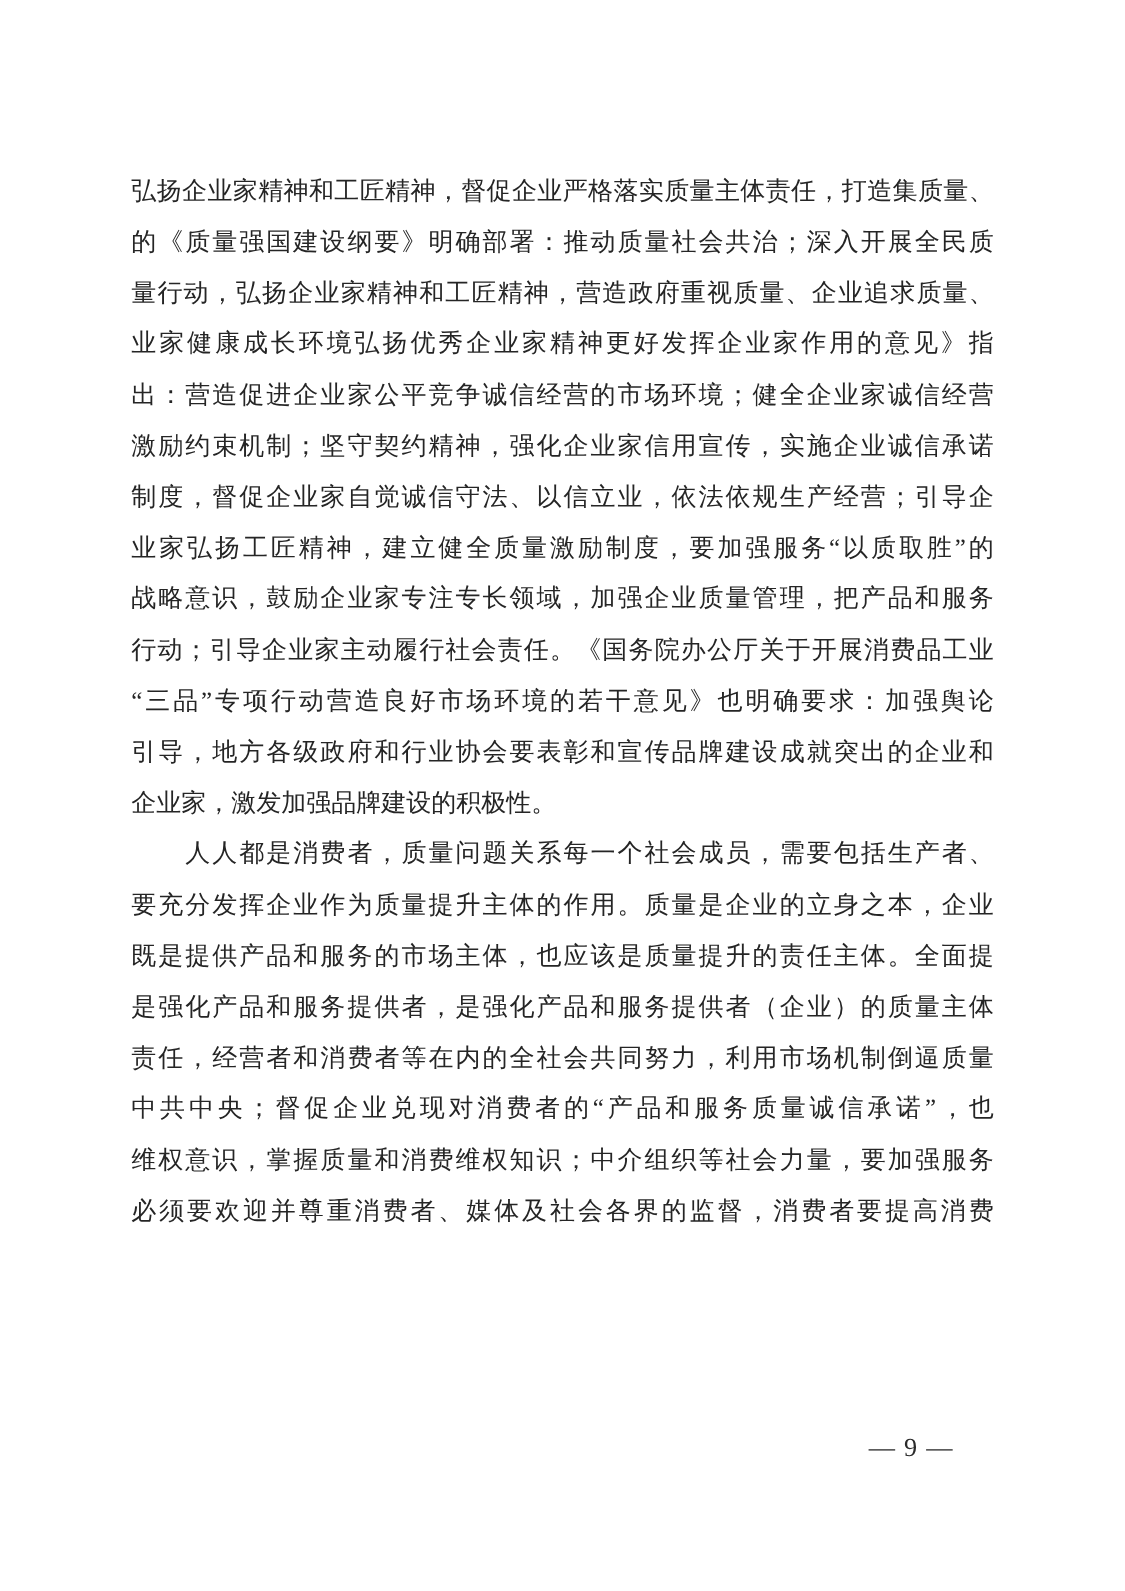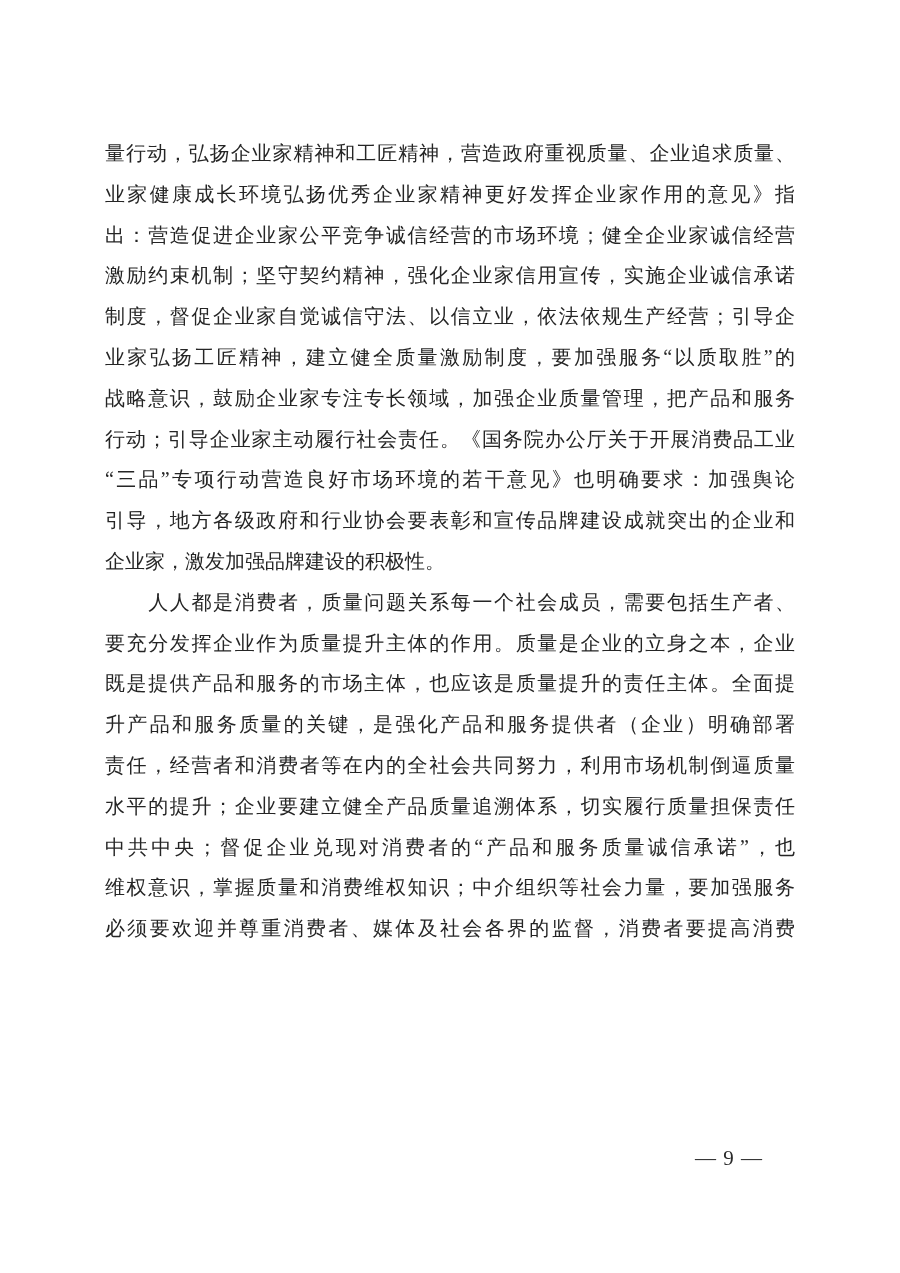--- a/index.html
+++ b/index.html
@@ -48,36 +48,37 @@
     color: #2a2a2a;
     letter-spacing: 1px;
     white-space: nowrap;
   }
 </style>
 </head>
 <body>
 
 <div class="page">
   <div class="body-text">
+    <div class="line">弘扬企业家精神和工匠精神，督促企业严格落实质量主体责任，打造集质量、</div>
+    <div class="line">的《质量强国建设纲要》明确部署：推动质量社会共治；深入开展全民质</div>
     <div class="line">量行动，弘扬企业家精神和工匠精神，营造政府重视质量、企业追求质量、</div>
     <div class="line">业家健康成长环境弘扬优秀企业家精神更好发挥企业家作用的意见》指</div>
     <div class="line">出：营造促进企业家公平竞争诚信经营的市场环境；健全企业家诚信经营</div>
     <div class="line">激励约束机制；坚守契约精神，强化企业家信用宣传，实施企业诚信承诺</div>
     <div class="line">制度，督促企业家自觉诚信守法、以信立业，依法依规生产经营；引导企</div>
     <div class="line">业家弘扬工匠精神，建立健全质量激励制度，要加强服务“以质取胜”的</div>
     <div class="line">战略意识，鼓励企业家专注专长领域，加强企业质量管理，把产品和服务</div>
     <div class="line">行动；引导企业家主动履行社会责任。《国务院办公厅关于开展消费品工业</div>
     <div class="line">“三品”专项行动营造良好市场环境的若干意见》也明确要求：加强舆论</div>
     <div class="line">引导，地方各级政府和行业协会要表彰和宣传品牌建设成就突出的企业和</div>
     <div class="line p-end">企业家，激发加强品牌建设的积极性。</div>
     <div class="line">　　人人都是消费者，质量问题关系每一个社会成员，需要包括生产者、</div>
     <div class="line">要充分发挥企业作为质量提升主体的作用。质量是企业的立身之本，企业</div>
     <div class="line">既是提供产品和服务的市场主体，也应该是质量提升的责任主体。全面提</div>
-    <div class="line">升产品和服务质量的关键，是强化产品和服务提供者（企业）明确部署</div>
+    <div class="line">是强化产品和服务提供者，是强化产品和服务提供者（企业）的质量主体</div>
     <div class="line">责任，经营者和消费者等在内的全社会共同努力，利用市场机制倒逼质量</div>
-    <div class="line">水平的提升；企业要建立健全产品质量追溯体系，切实履行质量担保责任</div>
     <div class="line">中共中央；督促企业兑现对消费者的“产品和服务质量诚信承诺”，也</div>
     <div class="line">维权意识，掌握质量和消费维权知识；中介组织等社会力量，要加强服务</div>
     <div class="line">必须要欢迎并尊重消费者、媒体及社会各界的监督，消费者要提高消费</div>
   </div>
 
   <div class="footer-page-number">— 9 —</div>
 </div>
 
 </body></html>

